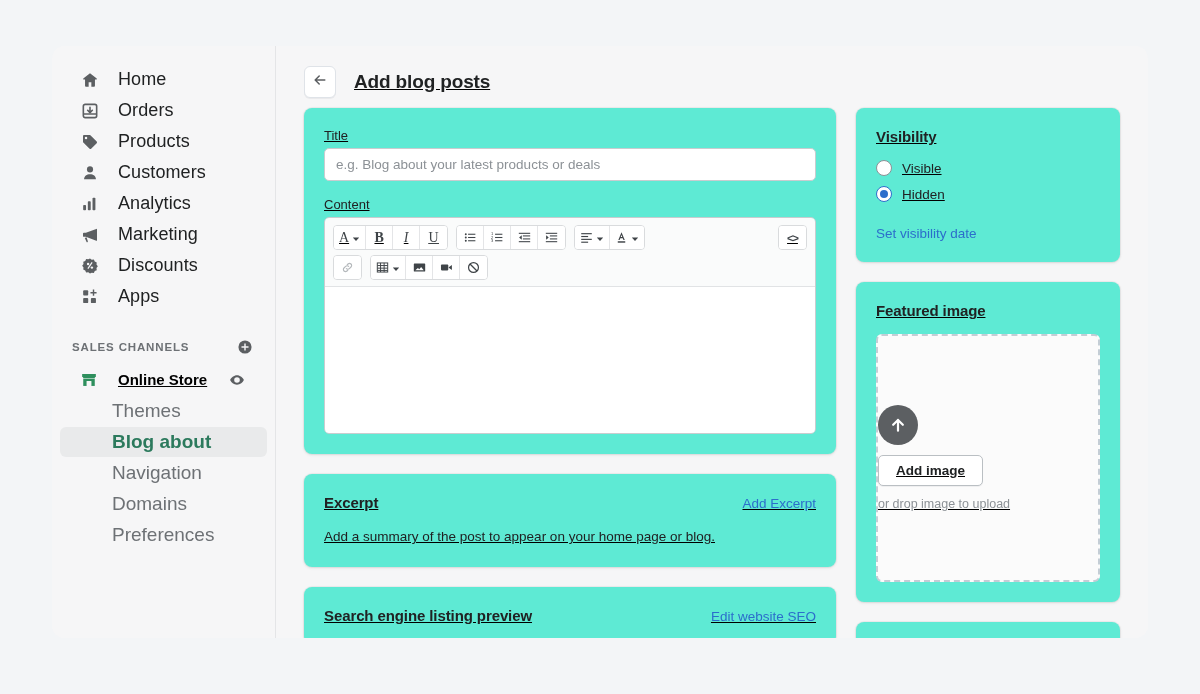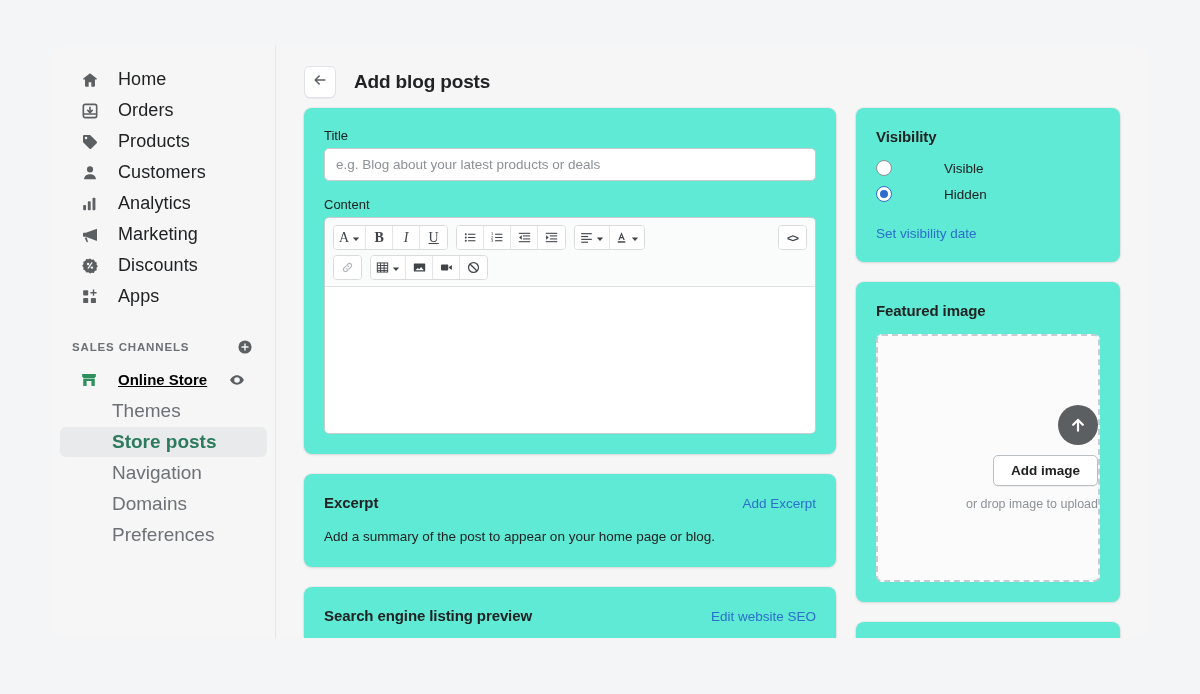--- a/index.html
+++ b/index.html
@@ -114,20 +114,21 @@
     font-weight: 600;
   }
 
   
   .main {
     flex: 1;
     background: #f6f6f7;
     padding: 0 28px 0 28px;
     overflow: hidden;
     position: relative;
+    text-decoration: underline;
   }
 
   .topbar {
     display: flex;
     align-items: center;
     height: 62px;
     padding-top: 10px;
   }
   .back-btn {
     width: 32px; height: 32px;
@@ -276,32 +277,32 @@
   }
   .radio.checked::after {
     content: "";
     position: absolute;
     left: 50%; top: 50%;
     width: 8px; height: 8px;
     margin: -4px 0 0 -4px;
     border-radius: 50%;
     background: #2c6ecb;
   }
-  .radio-lbl { font-size: 13.5px; color: #202223; margin-left: 42px; }
+  .radio-lbl { font-size: 13.5px; color: #202223; }
   .side-link { margin-top: 14px; display: inline-block; }
 
   .dropzone {
     margin-top: 4px;
     height: 248px;
     border: 2px dashed #c4cdd5;
     border-radius: 6px;
     background: #fbfbfb;
     display: flex;
     flex-direction: column;
-    align-items: flex-end;
+    align-items: flex-start;
     justify-content: center;
     cursor: pointer;
   }
   .dz-circle {
     width: 40px; height: 40px;
     border-radius: 50%;
     background: #5c5f62;
     display: flex; align-items: center; justify-content: center;
     margin-bottom: 10px;
   }
@@ -441,21 +442,21 @@
               <path d="M10 4.2c-4 0-7.3 3-8.6 5.8 1.3 2.8 4.6 5.8 8.6 5.8s7.3-3 8.6-5.8C17.3 7.2 14 4.2 10 4.2zm0 9.3a3.5 3.5 0 1 1 0-7 3.5 3.5 0 0 1 0 7z"></path>
               <circle cx="10" cy="10" r="1.85" fill="#f6f6f7"></circle>
             </svg>
         </span>
       </div>
 
       <div class="sub-item">
         <span>Themes</span>
       </div>
       <div class="sub-item active">
-        <span>Store posts</span>
+        <span>Blog about</span>
       </div>
       <div class="sub-item">
         <span>Navigation</span>
       </div>
       <div class="sub-item">
         <span>Domains</span>
       </div>
       <div class="sub-item">
         <span>Preferences</span>
       </div>

